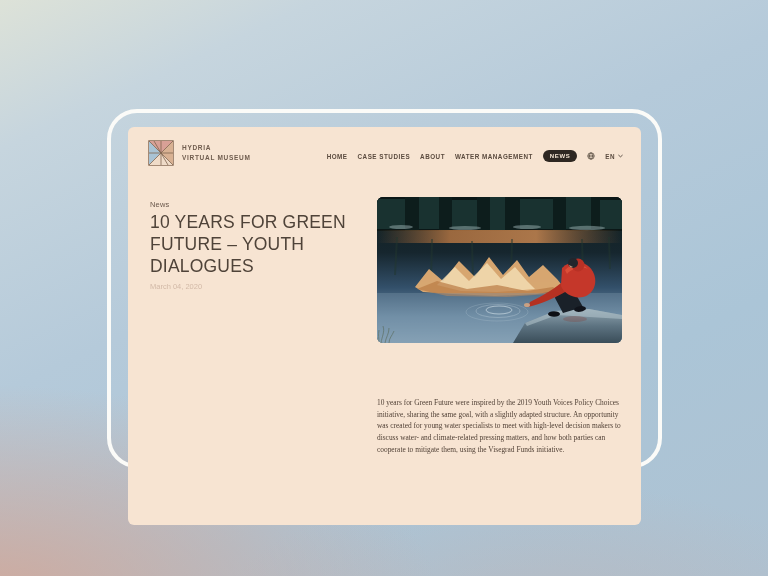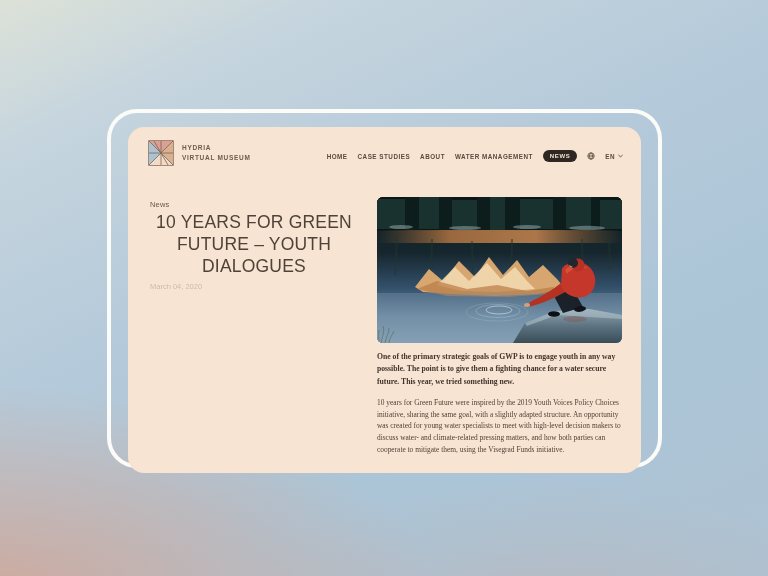--- a/index.html
+++ b/index.html
@@ -14,22 +14,22 @@
   }
 
   
   .frame{
     position:absolute; left:107px; top:109px; width:555px; height:359px;
     border:4.5px solid #fbfbf8; border-radius:30px;
   }
 
   
   .panel{
-    position:absolute; left:128px; top:127px; width:513px; height:346px;
-    background:#f7e4d2; border-radius:16px; overflow:hidden;
+    position:absolute; left:128px; top:127px; width:513px; height:398px;
+    background:#f7e4d2; border-radius:6px; overflow:hidden;
     color:#4f4339;
   }
 
   
   .logo{ position:absolute; left:20px; top:13px; display:flex; align-items:center; gap:8px; cursor:pointer; }
   .logo svg{ width:26px; height:26px; display:block; }
   .logo-text{ font-size:6.5px; line-height:1.55; letter-spacing:.7px; color:#6f5c4e; font-weight:bold; }
 
   .nav{
     position:absolute; right:18px; top:21px; height:16px;
@@ -43,21 +43,20 @@
   }
   .lang{ display:flex; align-items:center; gap:3px; cursor:pointer; }
   .lang svg{ display:block; }
 
   
   .category{ position:absolute; left:22px; top:73px; font-size:7.5px; color:#6a584c; letter-spacing:.2px; }
   .title{
     position:absolute; left:22px; top:84px; width:208px;
     font-size:17.5px; font-weight:500; line-height:1.27; letter-spacing:.2px; color:#4f4339;
     text-transform:uppercase;
-    text-align:center;
   }
   .date{ position:absolute; left:22px; top:155px; font-size:7.5px; color:#d2b9a7; }
 
   
   .hero{
     position:absolute; left:249px; top:70px; width:245px; height:146px;
     border-radius:6px; overflow:hidden; background:#15262e;
   }
   .hero svg{ display:block; width:245px; height:146px; }
 
@@ -222,16 +221,15 @@
 
       <g stroke="#5d6f62" stroke-width="0.8" fill="none" opacity="0.85">
         <path d="M 4,146 C 5,139 8,135 6,129"></path>
         <path d="M 8,146 C 9,140 12,137 12,131"></path>
         <path d="M 12,146 C 12,141 15,139 17,134"></path>
         <path d="M 2,146 C 2,141 1,138 2,133"></path>
       </g>
     </svg>
   </div>
 
-  <p class="lead">One of the primary strategic goals of GWP is to engage youth in any way possible. The point is to give them a fighting chance for a water secure future. This year, we tried something new.</p>
   <p class="bodytext">10 years for Green Future were inspired by the 2019 Youth Voices Policy Choices initiative, sharing the same goal, with a slightly adapted structure. An opportunity was created for young water specialists to meet with high-level decision makers to discuss water- and climate-related pressing matters, and how both parties can cooperate to mitigate them, using the Visegrad Funds initiative.</p>
 
 </div>
 
 </body></html>

